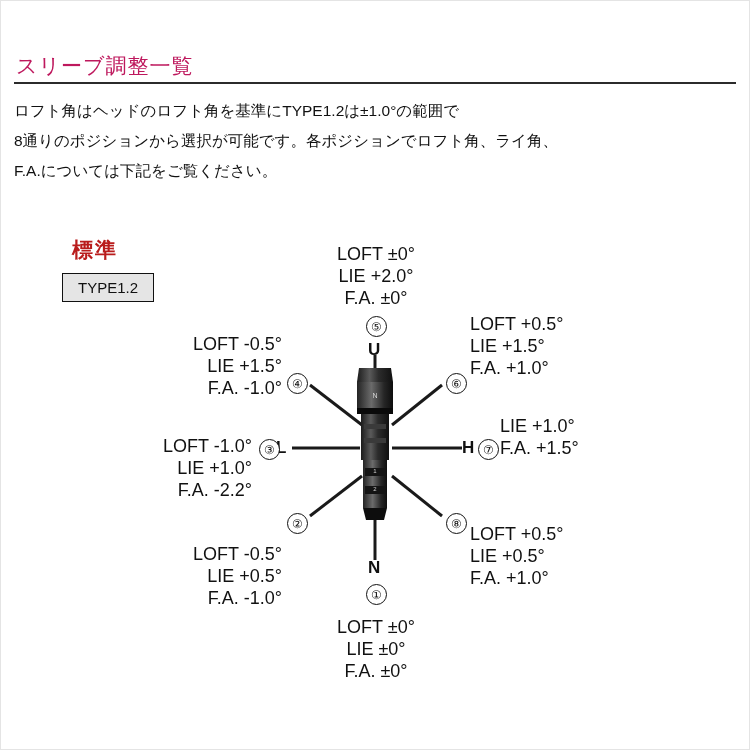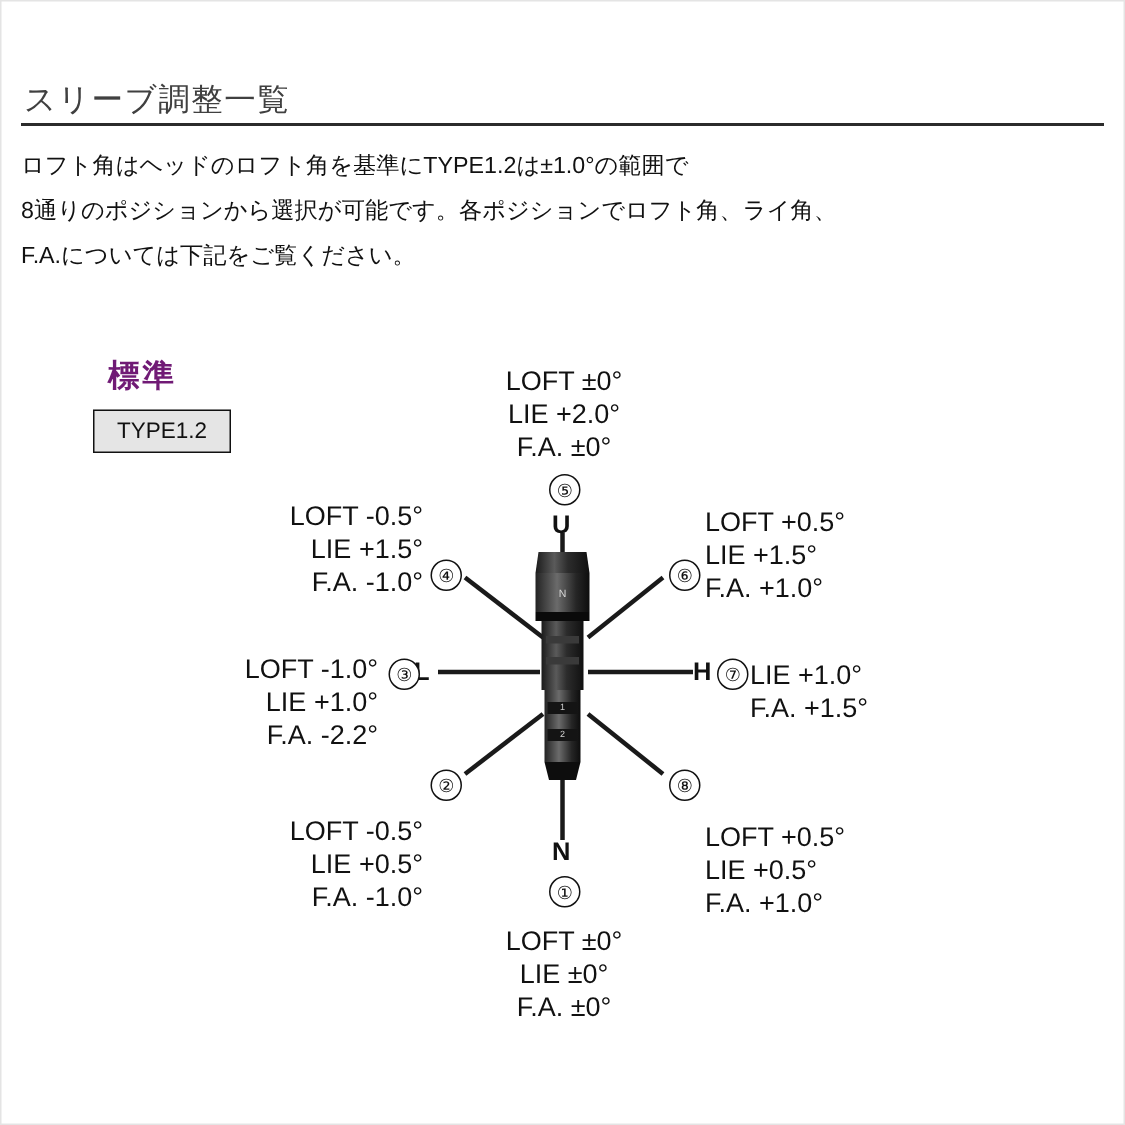--- a/index.html
+++ b/index.html
@@ -16,21 +16,21 @@
     color: #1a1a1a;
     overflow: hidden;
   }
   
   #title {
     position: absolute;
     left: 16px;
     top: 52px;
     font-size: 21px;
     letter-spacing: 1px;
-    color: #404040;
+    color: #be185d;
   }
   #title-rule {
     position: absolute;
     left: 14px;
     top: 82px;
     width: 722px;
     height: 2px;
     background: #2b2b2b;
   }
   #intro {
@@ -42,21 +42,21 @@
     line-height: 30px;
     color: #111;
   }
   
   #standard-label {
     position: absolute;
     left: 72px;
     top: 236px;
     font-size: 21px;
     font-weight: bold;
-    color: #701a75;
+    color: #b91c1c;
     letter-spacing: 2px;
   }
   #type-box {
     position: absolute;
     left: 62px;
     top: 273px;
     width: 90px;
     height: 27px;
     border: 1px solid #111;
     display: flex;
@@ -89,21 +89,21 @@
     height: 152px;
   }
   
   .lbl {
     position: absolute;
     font-size: 18px;
     line-height: 22px;
     color: #111;
     white-space: nowrap;
   }
-  .lbl.right { text-align: left; margin-top: 24px; }
+  .lbl.right { text-align: left; }
   .lbl.left  { text-align: right; margin-top: 20px; }
   .lbl.center { text-align: center; }
   .pos-letter {
     position: absolute;
     font-size: 17px;
     font-weight: bold;
     color: #111;
   }
   .num {
     position: absolute;

